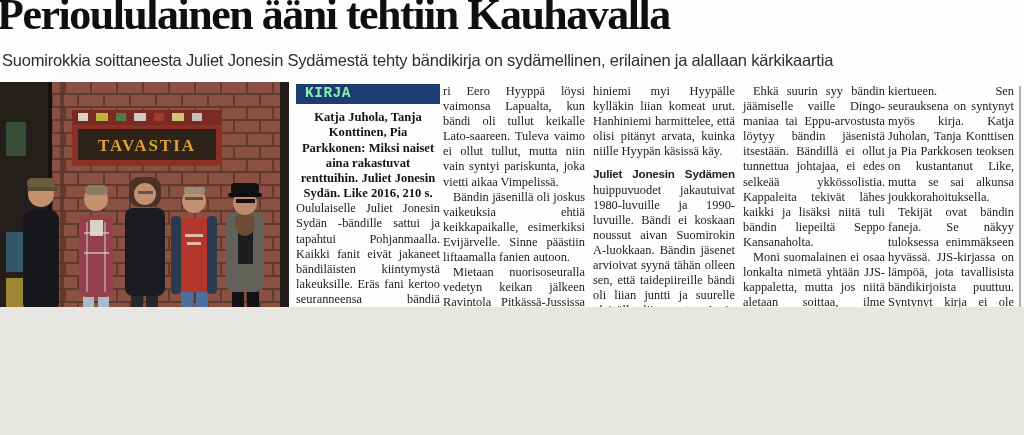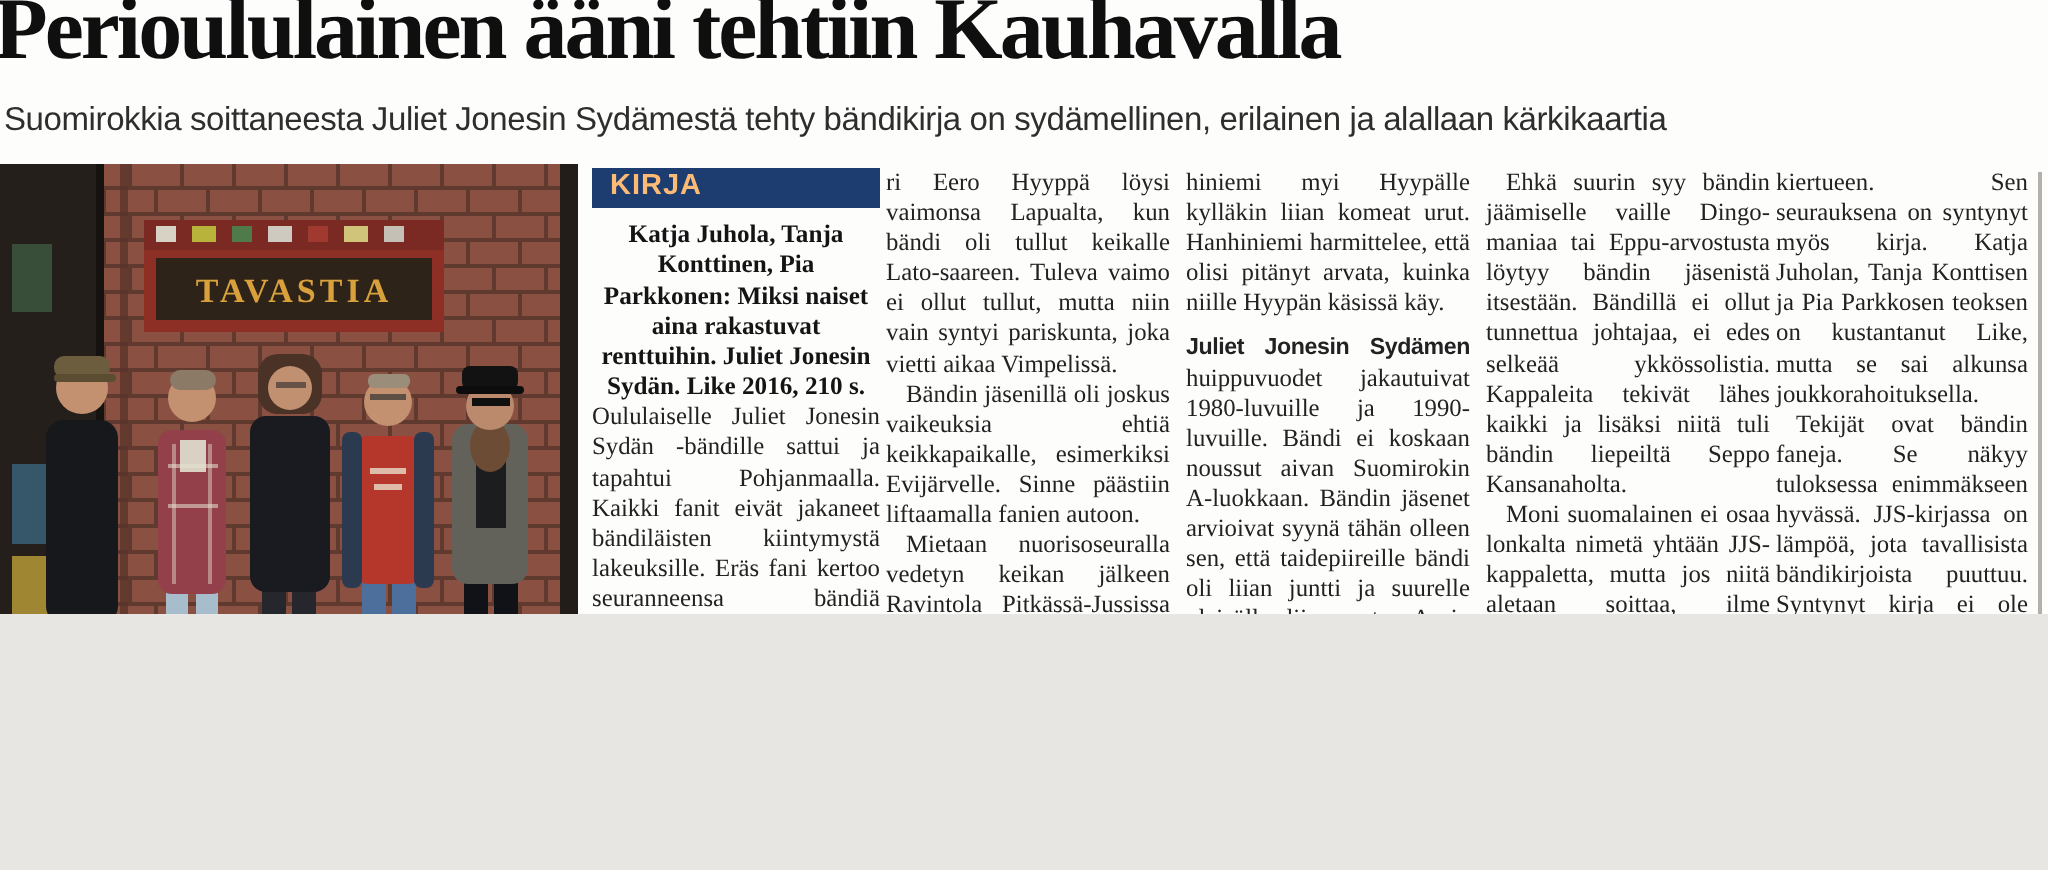--- a/index.html
+++ b/index.html
@@ -31,22 +31,22 @@
   .col p.section { margin-top:7px; }
   .col b.lead { font-family:"Liberation Sans", sans-serif; font-size:11.6px; letter-spacing:-0.2px; }
 
   .col1 { left:296px; width:144px; }
   .col2 { left:443px; width:142px; }
   .col3 { left:593px; width:142px; }
   .col4 { left:743px; width:142px; }
   .col5 { left:888px; width:126px; }
 
   .kirja-badge {
-    background:#1d3c70; color:#fdba74;
-    font-family:Liberation Sans, sans-serif; font-weight:700;
+    background:#1d3c70; color:#86efac;
+    font-family:Liberation Mono, monospace; font-weight:700;
     font-size:14.5px; letter-spacing:0.5px;
     padding:2px 0 3px 9px; margin-bottom:6px;
   }
   .review-info {
     font-weight:700; font-size:12.6px; line-height:15.2px;
     text-align:center; margin-bottom:3px; color:#141414;
   }
   .photo-caption {
     position:absolute; left:296px; top:344px; width:140px;
     font-family:"Liberation Sans", sans-serif; font-weight:400;

